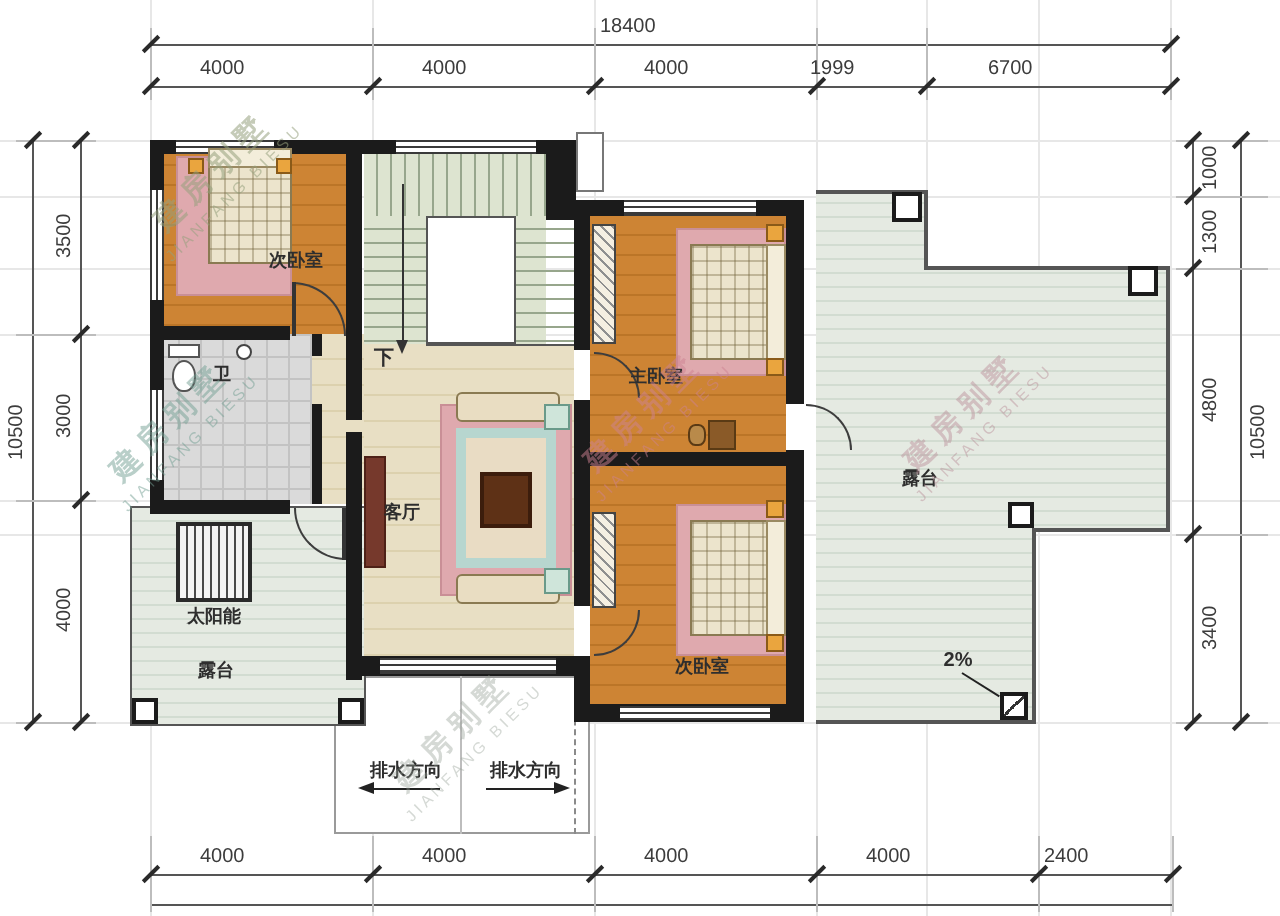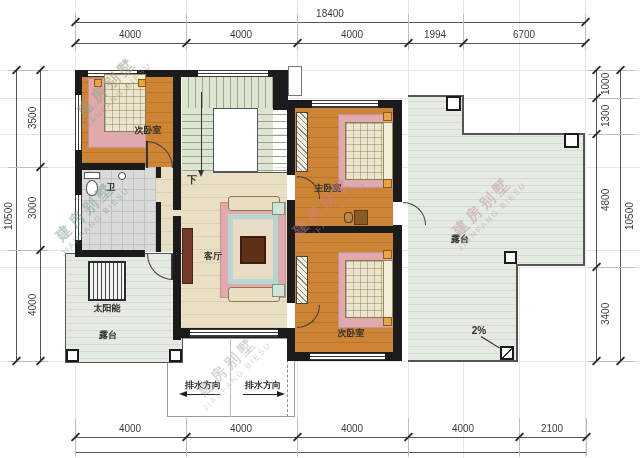--- a/index.html
+++ b/index.html
@@ -4,21 +4,21 @@
 <style>
   *{margin:0;padding:0;box-sizing:border-box}
   body{background:#fff;font-family:"Liberation Sans",sans-serif}
   #canvas{position:relative;width:640px;height:458px;background:#fff;overflow:hidden}
   .abs{position:absolute}
   .wall{position:absolute;background:#1b1b1b}
   .thin{position:absolute;background:#555}
   .gline{position:absolute;background:#e7e7e7}
   .guide{position:absolute;background:#bdbdbd}
   .tick{position:absolute;width:11px;height:2px;background:#2a2a2a;transform:rotate(-45deg)}
-  .dim{position:absolute;font-size:10px;color:#3c3c3c;text-align:center;line-height:1;white-space:nowrap}
+  .dim{position:absolute;font-size:10px;color:#3c3c3c;text-align:left;line-height:1;white-space:nowrap}
   .vnum{position:absolute;writing-mode:vertical-rl;transform:rotate(180deg);font-size:10px;color:#3c3c3c;text-align:center;width:13px;line-height:13px;white-space:nowrap}
   .lbl{position:absolute;font-size:9px;font-weight:bold;color:#2e2e2e;text-align:center;line-height:1.1;white-space:nowrap}
   .winH{position:absolute;background:linear-gradient(to bottom,#3a3a3a 0 1px,#fff 1px 3px,#3a3a3a 3px 4px,#fff 4px 6px,#3a3a3a 6px 100%)}
   .winV{position:absolute;background:linear-gradient(to right,#3a3a3a 0 1px,#fff 1px 3px,#3a3a3a 3px 4px,#fff 4px 6px,#3a3a3a 6px 100%)}
   .col{position:absolute;background:#fff;border:2px solid #1b1b1b}
   .arc{position:absolute;border:1px solid #3d3d3d;background:transparent}
   .wood{background:repeating-linear-gradient(to bottom,#cd8434 0 9px,#bb7527 9px 10px)}
   .beige{background:repeating-linear-gradient(to bottom,#e8dfc4 0 12px,#dcd1ae 12px 13px)}
   .tile{background:repeating-linear-gradient(to bottom,#e5eae2 0 6px,#d2dcd1 6px 7px)}
   .bathtile{background:#dadada;background-image:linear-gradient(to right,#c3c3c3 1px,transparent 1px),linear-gradient(to bottom,#c3c3c3 1px,transparent 1px);background-size:11px 11px}
@@ -68,42 +68,42 @@
   <div class="tick" style="left:70px;top:42px"></div>
   <div class="tick" style="left:181px;top:42px"></div>
   <div class="tick" style="left:292px;top:42px"></div>
   <div class="tick" style="left:403px;top:42px"></div>
   <div class="tick" style="left:458px;top:42px"></div>
   <div class="tick" style="left:580px;top:42px"></div>
   <div class="dim" style="left:300px;top:9px;width:60px">18400</div>
   <div class="dim" style="left:100px;top:30px;width:60px">4000</div>
   <div class="dim" style="left:211px;top:30px;width:60px">4000</div>
   <div class="dim" style="left:322px;top:30px;width:60px">4000</div>
-  <div class="dim" style="left:405px;top:30px;width:60px">1994</div>
+  <div class="dim" style="left:405px;top:30px;width:60px">1999</div>
   <div class="dim" style="left:494px;top:30px;width:60px">6700</div>
 
   <div class="thin" style="left:75px;top:437px;width:512px;height:1px"></div>
   <div class="thin" style="left:75px;top:452px;width:512px;height:1px"></div>
   <div class="guide" style="left:75px;top:418px;width:1px;height:38px"></div>
   <div class="guide" style="left:186px;top:418px;width:1px;height:38px"></div>
   <div class="guide" style="left:297px;top:418px;width:1px;height:38px"></div>
   <div class="guide" style="left:408px;top:418px;width:1px;height:38px"></div>
   <div class="guide" style="left:519px;top:418px;width:1px;height:38px"></div>
   <div class="guide" style="left:586px;top:418px;width:1px;height:38px"></div>
   <div class="tick" style="left:70px;top:436px"></div>
   <div class="tick" style="left:181px;top:436px"></div>
   <div class="tick" style="left:292px;top:436px"></div>
   <div class="tick" style="left:403px;top:436px"></div>
   <div class="tick" style="left:514px;top:436px"></div>
   <div class="tick" style="left:581px;top:436px"></div>
   <div class="dim" style="left:100px;top:424px;width:60px">4000</div>
   <div class="dim" style="left:211px;top:424px;width:60px">4000</div>
   <div class="dim" style="left:322px;top:424px;width:60px">4000</div>
   <div class="dim" style="left:433px;top:424px;width:60px">4000</div>
-  <div class="dim" style="left:522px;top:424px;width:60px">2100</div>
+  <div class="dim" style="left:522px;top:424px;width:60px">2400</div>
 
   <div class="thin" style="left:16px;top:70px;width:1px;height:291px"></div>
   <div class="thin" style="left:40px;top:70px;width:1px;height:291px"></div>
   <div class="guide" style="left:8px;top:70px;width:40px;height:1px"></div>
   <div class="guide" style="left:8px;top:167px;width:40px;height:1px"></div>
   <div class="guide" style="left:8px;top:250px;width:40px;height:1px"></div>
   <div class="guide" style="left:8px;top:361px;width:40px;height:1px"></div>
   <div class="tick" style="left:11px;top:69px"></div>
   <div class="tick" style="left:11px;top:360px"></div>
   <div class="tick" style="left:35px;top:69px"></div>
@@ -252,21 +252,21 @@
 
   <div class="ward" style="left:296px;top:256px;width:12px;height:48px"></div>
   <div class="rug" style="left:338px;top:252px;width:55px;height:76px"></div>
   <div class="bed" style="left:345px;top:260px;width:48px;height:58px"></div>
   <div class="pillow" style="left:383px;top:260px;width:10px;height:58px"></div>
   <div class="lamp" style="left:383px;top:250px;width:9px;height:9px"></div>
   <div class="lamp" style="left:383px;top:317px;width:9px;height:9px"></div>
 
   <div class="lbl" style="left:128px;top:126px;width:40px">次卧室</div>
   <div class="lbl" style="left:104px;top:183px;width:14px">卫</div>
-  <div class="lbl" style="left:200px;top:252px;width:26px">客厅</div>
+  <div class="lbl" style="left:188px;top:252px;width:26px">客厅</div>
   <div class="lbl" style="left:309px;top:184px;width:38px">主卧室</div>
   <div class="lbl" style="left:331px;top:329px;width:40px">次卧室</div>
 
   <div class="wm" style="left:30px;top:75px;width:160px;color:rgba(150,160,125,0.55)">
     <div class="wm-cn">建房别墅</div>
     <div class="wm-en">JIANFANG BIESU</div>
   </div>
   <div class="wm" style="left:8px;top:200px;width:160px;color:rgba(115,160,148,0.5)">
     <div class="wm-cn">建房别墅</div>
     <div class="wm-en">JIANFANG BIESU</div>

